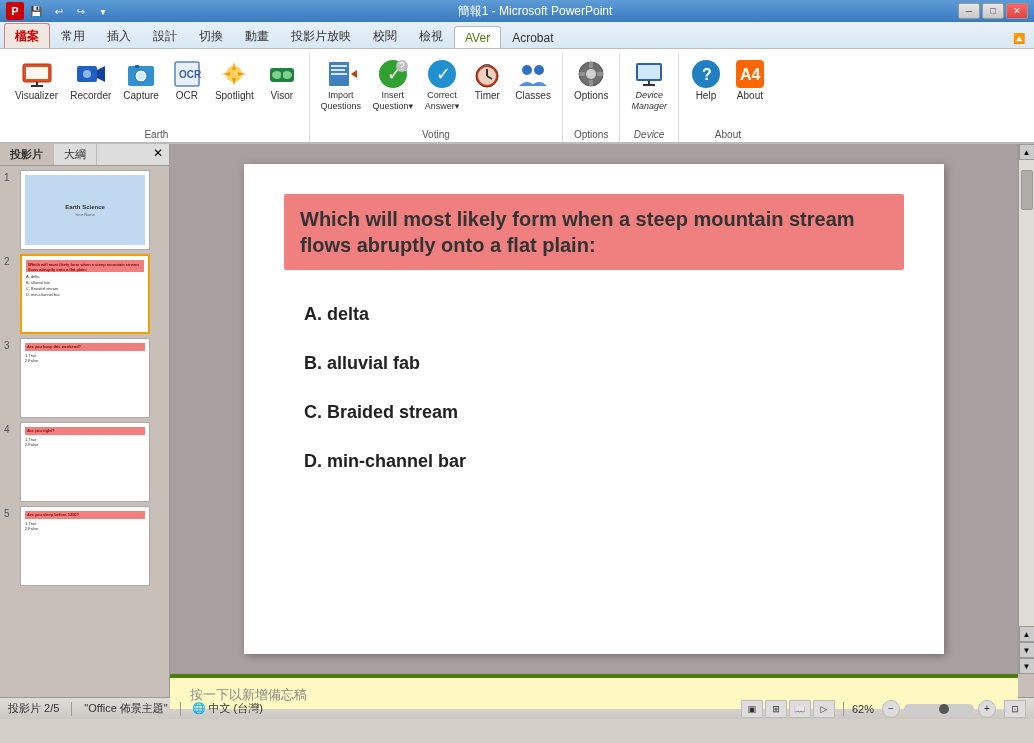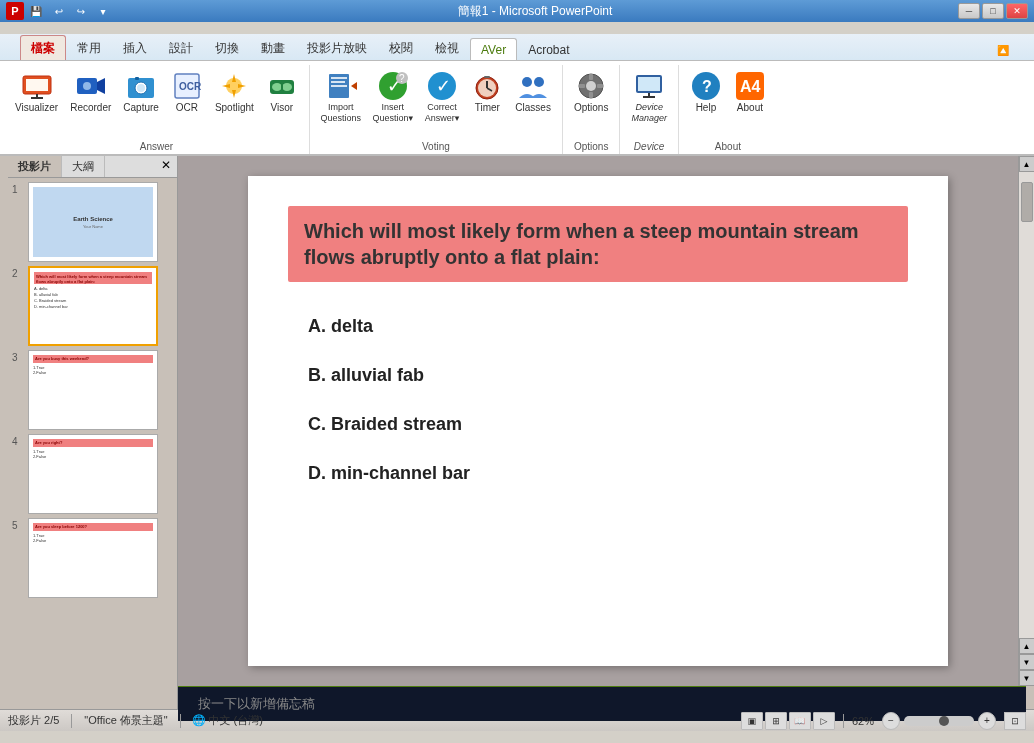--- a/index.html
+++ b/index.html
@@ -24,22 +24,21 @@
     }
     .title-btn.close { background: linear-gradient(to bottom, #f66, #d44); color: white; }
     .qa-icon { width: 18px; height: 18px; display: flex; align-items: center; justify-content: center; font-size: 10px; cursor: pointer; }
 
     
     #ribbon-tabs {
       background: linear-gradient(to bottom, #e8f0f8, #d8e8f4);
       height: 26px;
       display: flex;
       align-items: flex-end;
-      padding: 0 20px;
-      margin-top: 12px;
+      padding: 0 4px;
     }
     .ribbon-tab {
       padding: 4px 10px 3px;
       font-size: 12px;
       cursor: pointer;
       border: 1px solid transparent;
       border-bottom: none;
       border-radius: 3px 3px 0 0;
       color: #333;
       background: transparent;
@@ -109,21 +108,20 @@
       line-height: 1.2;
       color: #333;
       white-space: nowrap;
     }
 
     
     #main-area {
       display: flex;
       height: calc(743px - 22px - 22px - 26px - 98px - 22px);
       background: #c8c0b8;
-      padding-left: 8px;
     }
 
     
     #slide-panel {
       width: 170px;
       background: #c8c0b8;
       border-right: 1px solid #999;
       overflow: hidden;
       display: flex;
       flex-direction: column;
@@ -237,22 +235,22 @@
       font-size: 18px;
       font-weight: bold;
       color: #222;
       padding: 14px 0 14px 20px;
       border-bottom: none;
     }
 
     
     #notes-area {
       height: 35px;
-      background: #0f172a;
-      border-top: 1px solid #4d7c0f;
+      background: #fef9c3;
+      border-top: 4px solid #4d7c0f;
       padding: 8px 20px;
       font-size: 13px;
       color: #888;
       width: calc(1034px - 170px - 16px);
     }
 
     
     #status-bar {
       height: 22px;
       background: linear-gradient(to bottom, #e0dcd8, #ccc8c4);
@@ -370,21 +368,21 @@
           <svg width="32" height="32" viewBox="0 0 32 32">
               <rect x="4" y="10" width="24" height="14" rx="3" fill="#208040"></rect>
               <ellipse cx="11" cy="17" rx="5" ry="4" fill="#80d090"></ellipse>
               <ellipse cx="21" cy="17" rx="5" ry="4" fill="#80d090"></ellipse>
               <line x1="16" y1="13" x2="16" y2="21" stroke="#208040" stroke-width="2"></line>
             </svg>
         </div>
         <div class="ribbon-btn-label">Visor</div>
       </div>
     </div>
-    <div class="ribbon-group-label">Answer</div>
+    <div class="ribbon-group-label">Earth</div>
   </div>
 
   <div class="ribbon-group" style="padding-bottom:14px;">
     <div class="ribbon-items">
       <div class="ribbon-btn" style="max-width:50px;">
         <div class="ribbon-btn-icon">
           <svg width="32" height="32" viewBox="0 0 32 32">
               <rect x="4" y="4" width="20" height="24" rx="1" fill="#4080c0"></rect>
               <rect x="6" y="7" width="16" height="2" fill="white" opacity="0.8"></rect>
               <rect x="6" y="11" width="14" height="2" fill="white" opacity="0.8"></rect>

